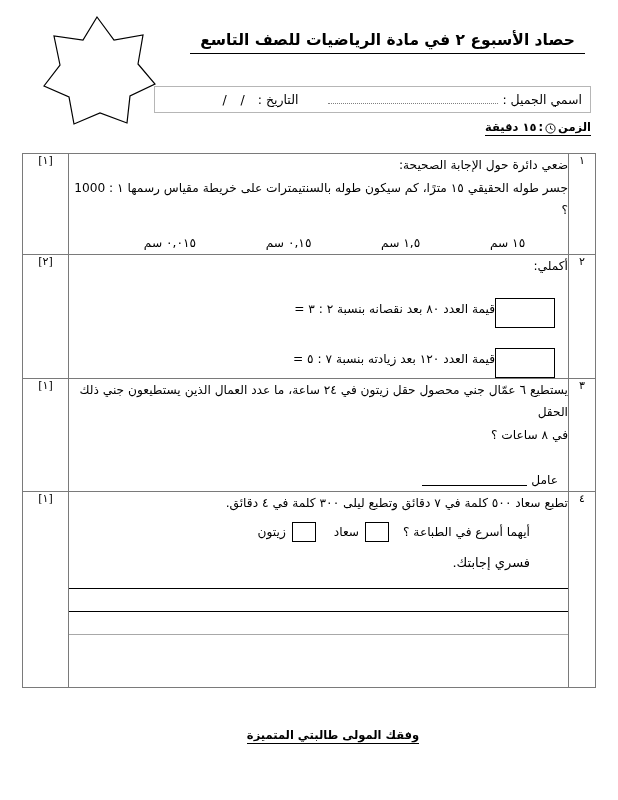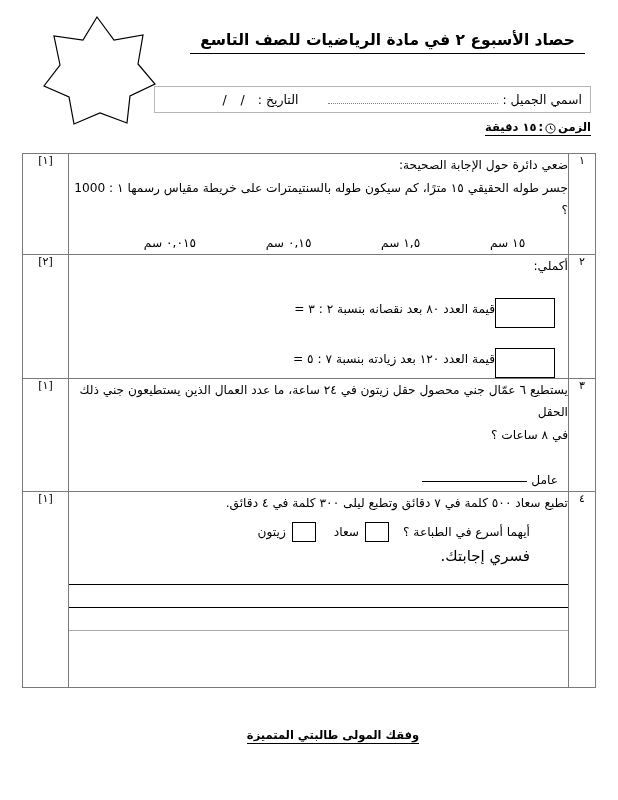--- a/index.html
+++ b/index.html
@@ -159,21 +159,21 @@
     border: 1.2px solid #000;
     margin-right: 7px;
     box-sizing: border-box;
     background: #fff;
   }
 
   
   .ans-inline {
     display: flex;
     flex-direction: row;
-    align-items: flex-start;
+    align-items: center;
     justify-content: flex-start;
     margin-top: 22px;
     padding-right: 10px;
     font-size: 12.2px;
   }
   .ans-inline .unit { white-space: nowrap; padding-left: 4px; }
   .ans-inline .blank {
     width: 105px;
     border-bottom: 1.1px solid #000;
     height: 12px;
@@ -193,21 +193,21 @@
   .choice-row .cq { white-space: nowrap; padding-left: 14px; }
   .choice-box {
     width: 24px; height: 20px;
     border: 1.1px solid #000;
     box-sizing: border-box;
     background: #fff;
   }
   .choice-row .clabel { white-space: nowrap; padding: 0 6px 0 18px; }
   .choice-row .clabel.last { padding-left: 0; padding-right: 6px; }
 
-  .explain { padding-right: 38px; font-size: 15px; }
+  .explain { margin-top: 8px; padding-right: 38px; font-size: 13px; }
 
   .ruled { margin-top: 13px; }
   .ruled .rl {
     height: 0;
     border-bottom: 1.3px solid #000;
     margin-bottom: 22px;
   }
   .ruled .rl.grey { border-bottom: 1.8px solid #a8a8a8; margin-bottom: 18px; }
 
   

